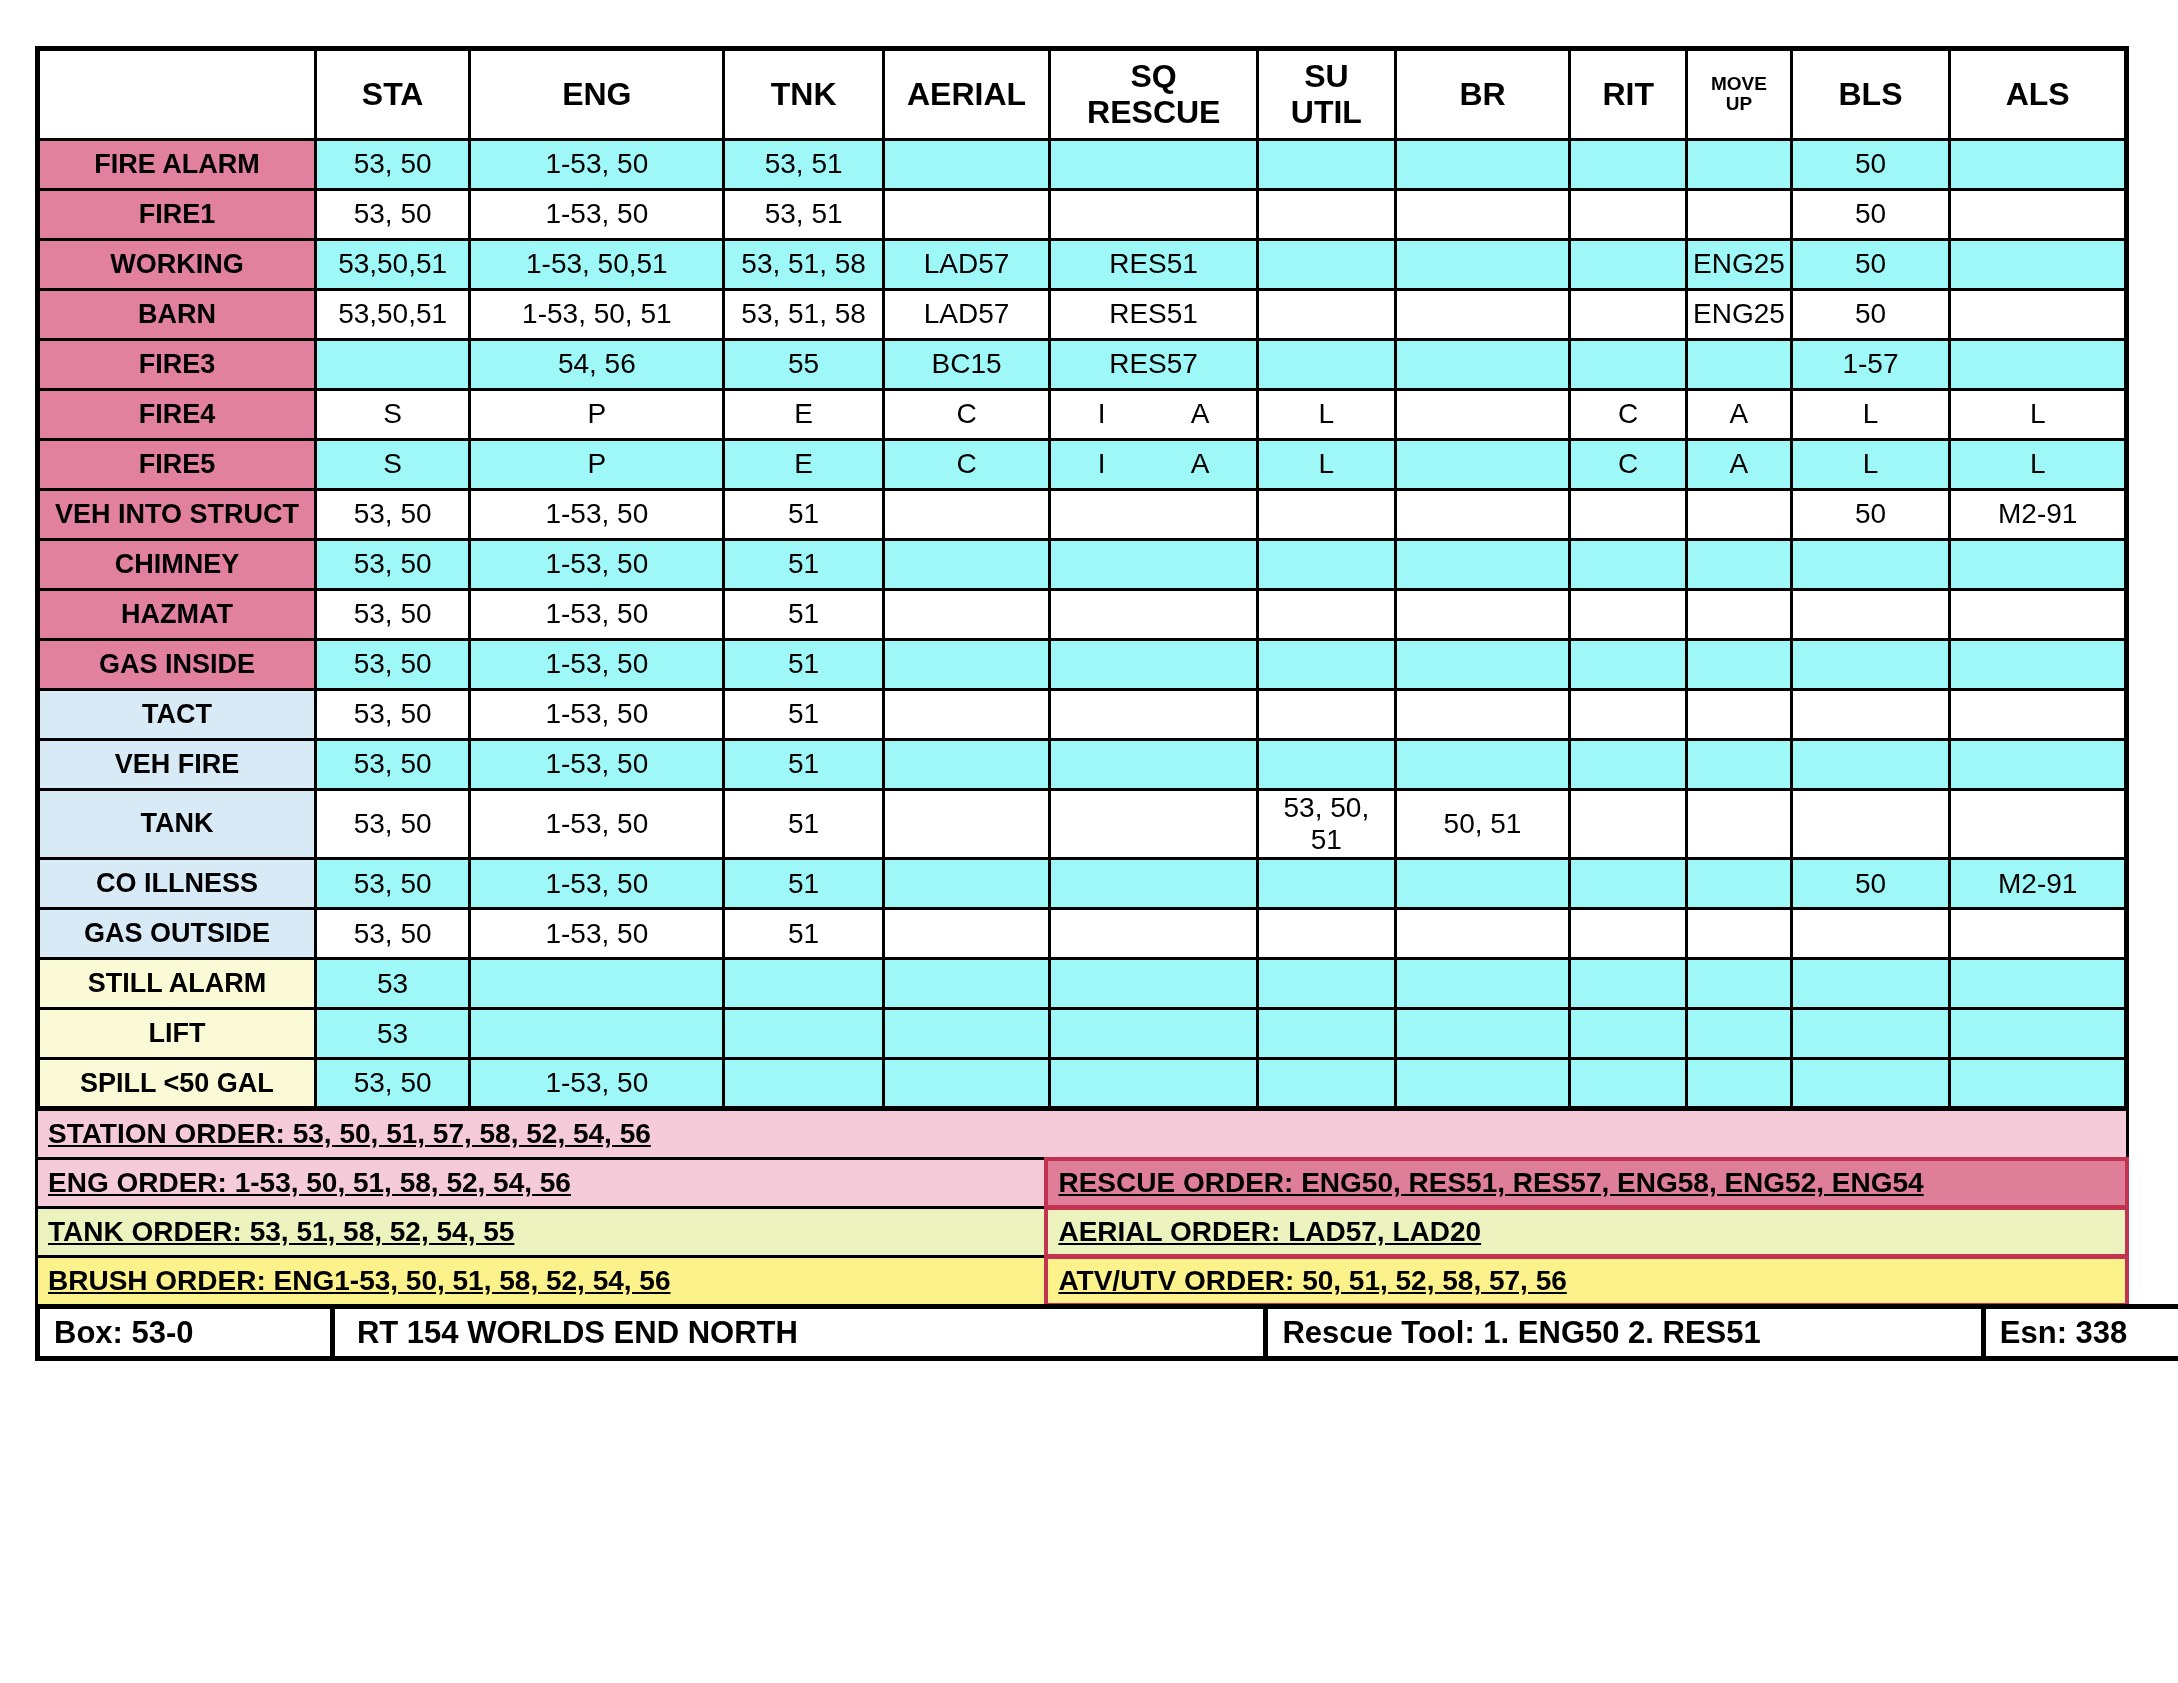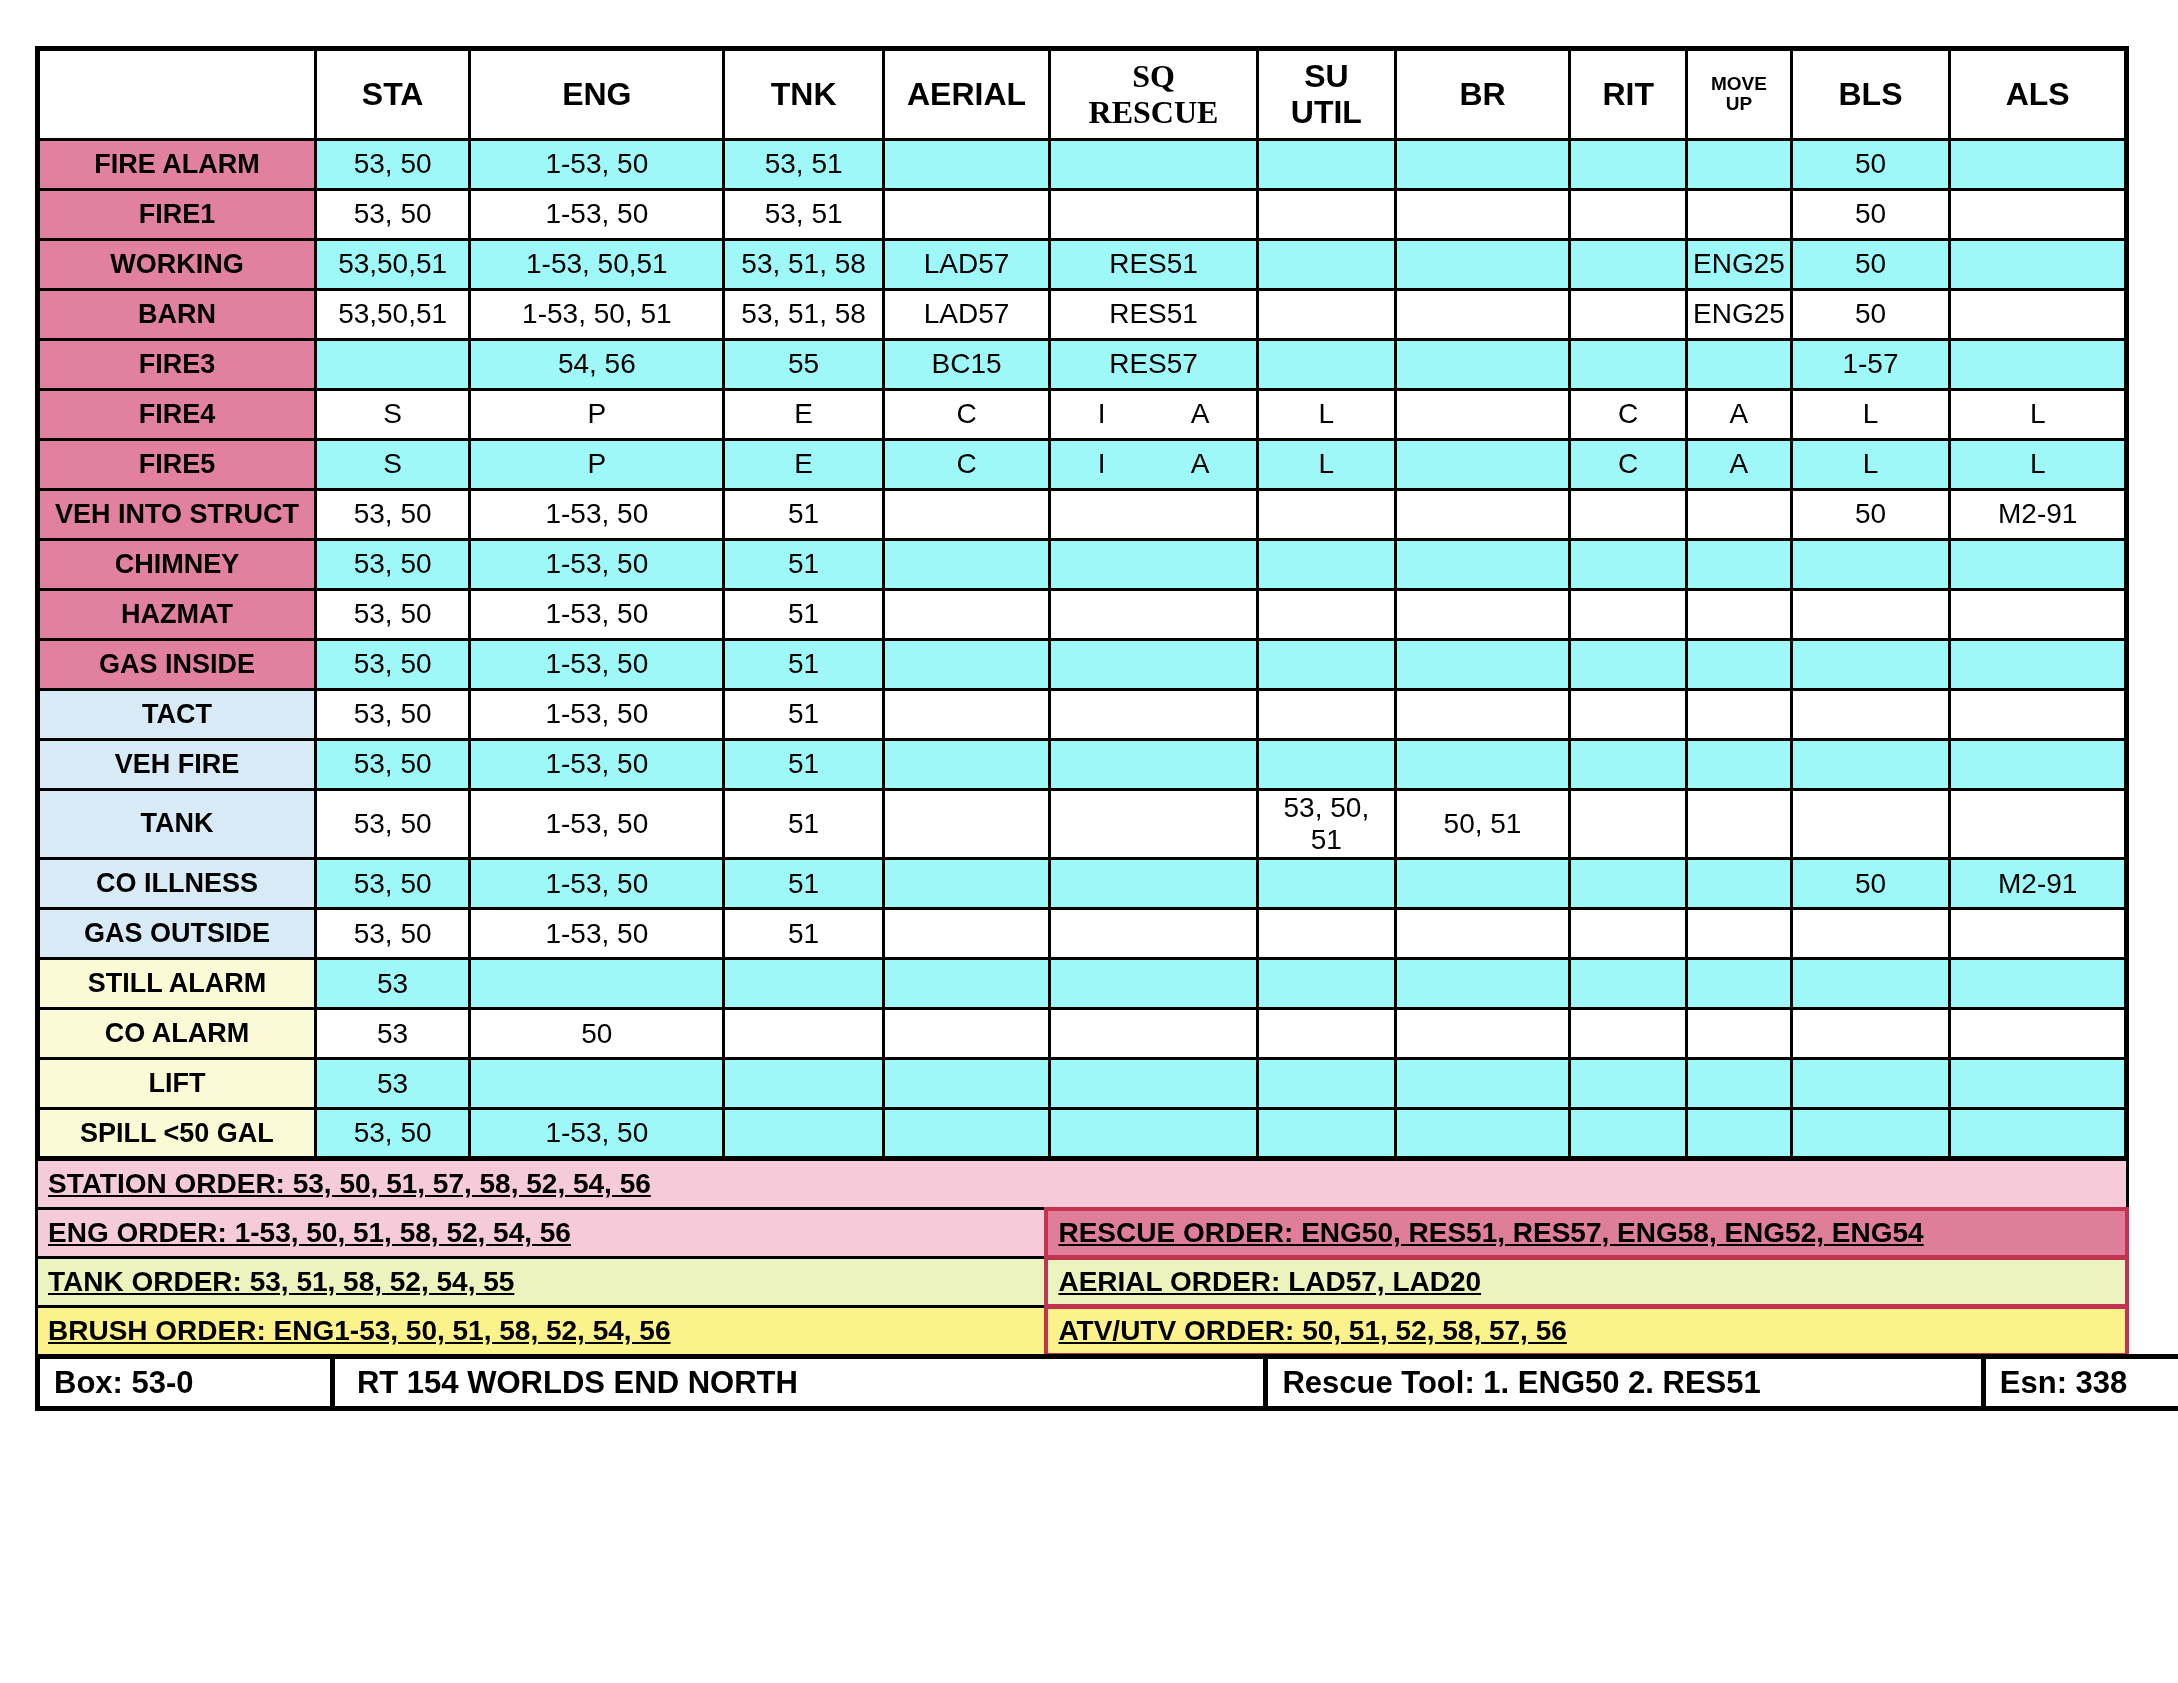--- a/index.html
+++ b/index.html
@@ -19,21 +19,21 @@
     border:5px solid #000;
   }
   table.runcard th, table.runcard td{
     border:3px solid #000;
     text-align:center;
     vertical-align:middle;
     padding:1px 4px;
     overflow:hidden;
   }
   tr.hdr th{height:85px;background:#fff;font-weight:bold;font-size:32px;line-height:1.1;}
-  tr.hdr th.c5{padding:0 36px;font-family:Liberation Serif, serif;}
+  tr.hdr th.c5{padding:0 36px;}
   tr.hdr th.c6{padding:0 26px;}
   tr.hdr th.c9{font-size:19px;padding:0 2px;}
   tr.hdr th.c9 .hdr-inner{display:inline-block;max-width:5.4ch;word-break:break-all;line-height:1.05;}
   tbody tr{height:50px;}
   tbody td{font-size:28px;line-height:1.15;}
   tbody th.lbl{font-weight:bold;font-size:27px;line-height:1.1;padding:1px 6px;}
   th.lbl.pink{background:var(--label-pink);}
   th.lbl.blue{background:var(--label-blue);}
   th.lbl.yellow{background:var(--label-yellow);}
   tr.cyan td{background:var(--cyan);}
@@ -354,34 +354,20 @@
           <td class="c3"></td>
           <td class="c4"></td>
           <td class="c5"></td>
           <td class="c6"></td>
           <td class="c7"></td>
           <td class="c8"></td>
           <td class="c9"></td>
           <td class="c10"></td>
           <td class="c11"></td>
         </tr>
-        <tr class="white">
-          <th class="lbl yellow c0">CO ALARM</th>
-          <td class="c1"><span>53</span></td>
-          <td class="c2"><span>50</span></td>
-          <td class="c3"></td>
-          <td class="c4"></td>
-          <td class="c5"></td>
-          <td class="c6"></td>
-          <td class="c7"></td>
-          <td class="c8"></td>
-          <td class="c9"></td>
-          <td class="c10"></td>
-          <td class="c11"></td>
-        </tr>
         <tr class="cyan">
           <th class="lbl yellow c0">LIFT</th>
           <td class="c1"><span>53</span></td>
           <td class="c2"></td>
           <td class="c3"></td>
           <td class="c4"></td>
           <td class="c5"></td>
           <td class="c6"></td>
           <td class="c7"></td>
           <td class="c8"></td>

